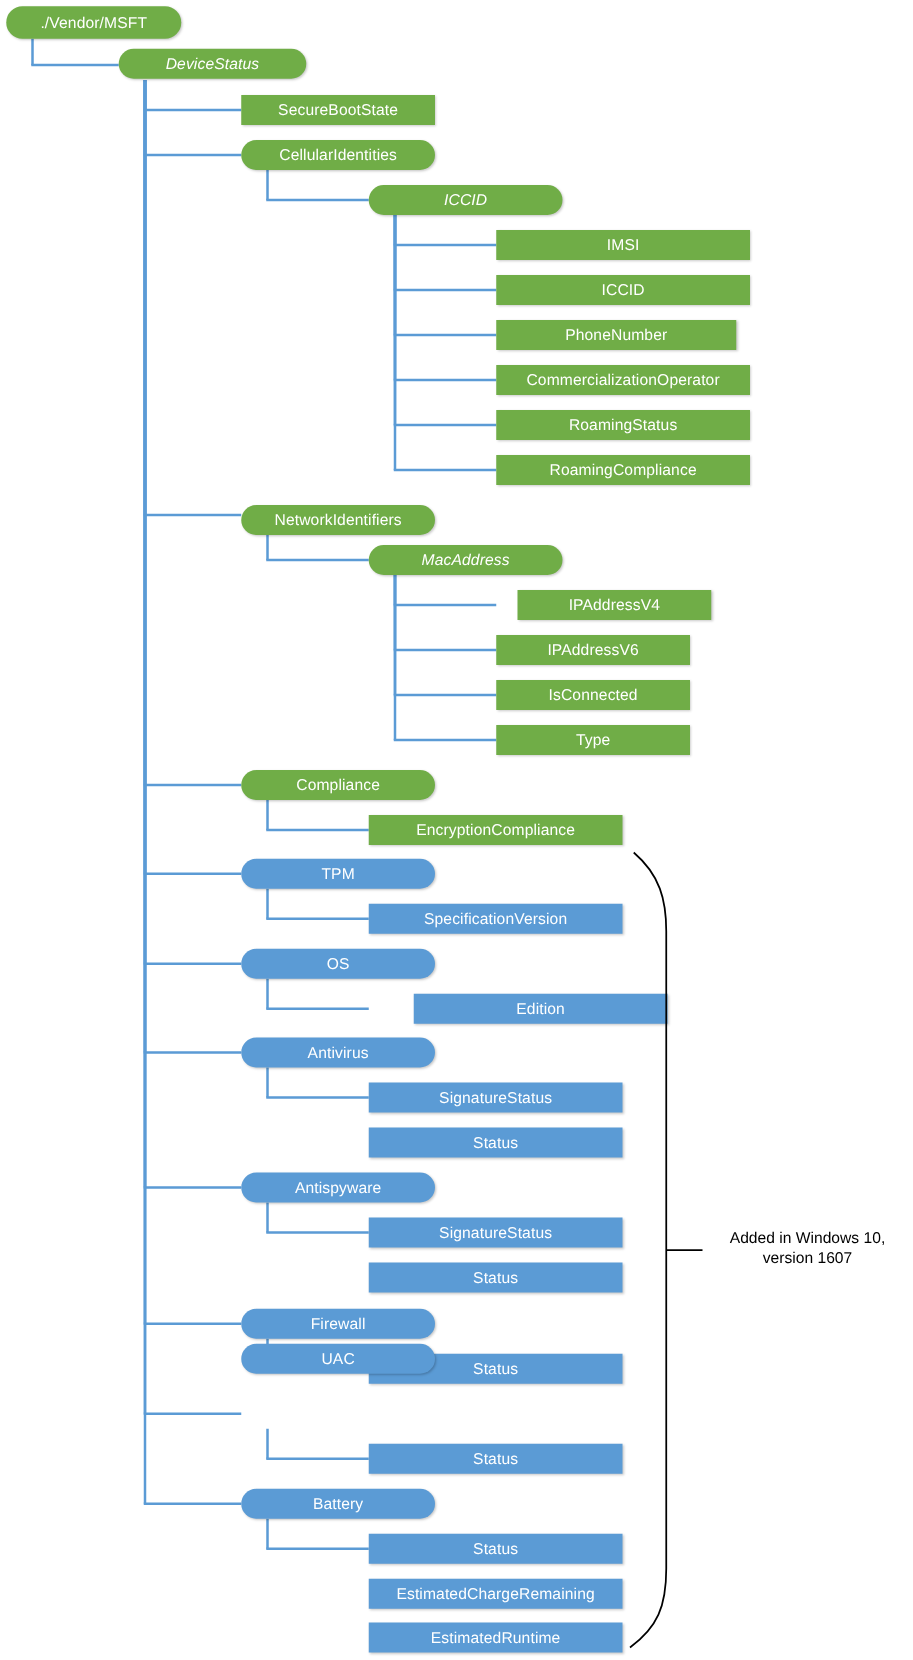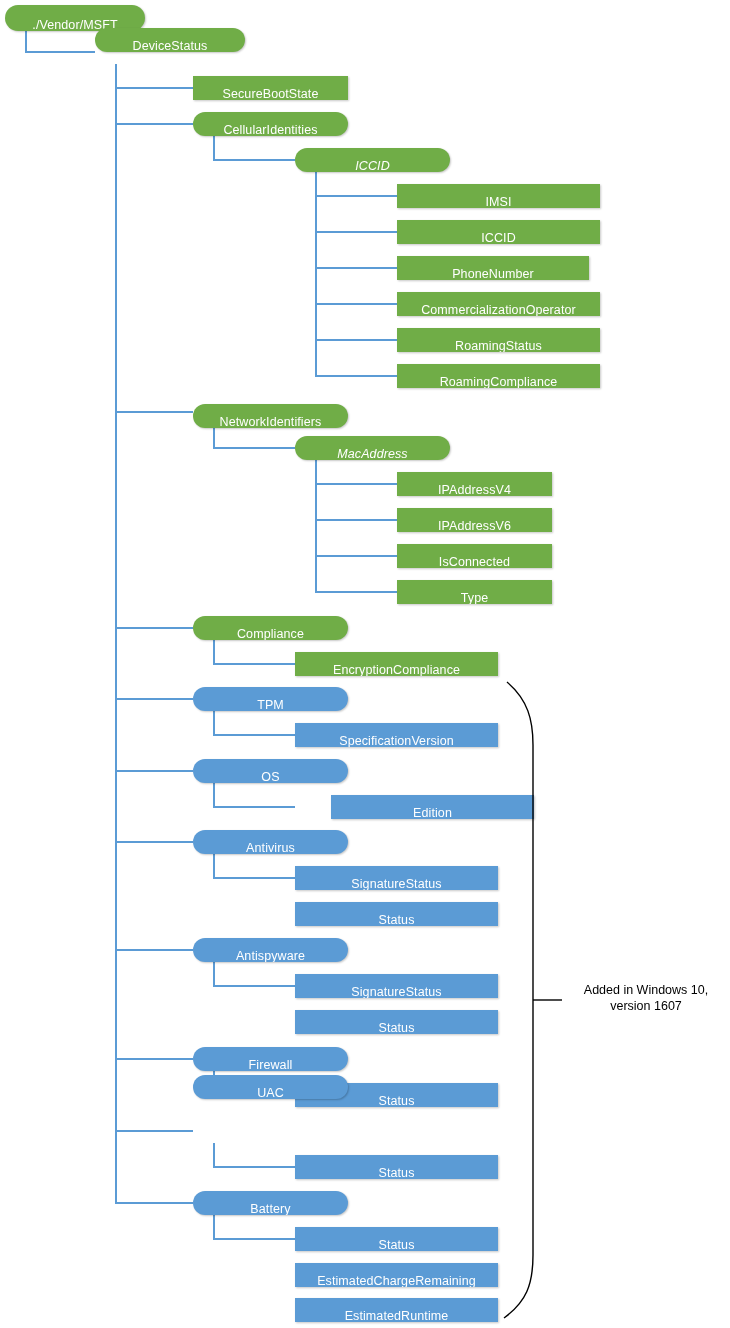--- a/index.html
+++ b/index.html
@@ -1,20 +1,20 @@
 <!DOCTYPE html>
 <html><head>
 <meta charset="utf-8">
 <style>
   html,body{margin:0;padding:0;background:#ffffff;}
   body{width:730px;height:1328px;position:relative;overflow:hidden;
        font-family:"Liberation Sans","DejaVu Sans",sans-serif;}
   #diagram{position:absolute;left:0;top:0;width:730px;height:1328px;}
   .node{position:absolute;box-sizing:border-box;color:#ffffff;
-        display:flex;align-items:flex-end;justify-content:center;
+        display:flex;align-items:center;justify-content:center;
         font-size:12.5px;line-height:1;letter-spacing:.1px;
         text-align:center;white-space:nowrap;overflow:hidden;
         box-shadow:1px 1px 2px rgba(0,0,0,.22);}
   .green{background:#70AD47;}
   .blue{background:#5B9BD5;}
   .pill{border-radius:14px;}
   .rect{border-radius:0;}
   .ital{font-style:italic;}
   .conn{position:absolute;background:#5B9BD5;}
   .conn.h{height:1.6px;}
@@ -91,21 +91,21 @@
       <div class="conn h" style="left: 213px; top: 1166.2px; width: 82px;"></div>
       <div class="conn v" style="left: 115px; top: 64px; height: 1139px;"></div>
       <div class="conn h" style="left: 115px; top: 1202.2px; width: 78px;"></div>
       <div class="conn v" style="left: 213px; top: 1215px; height: 24px;"></div>
       <div class="conn h" style="left: 213px; top: 1238.2px; width: 82px;"></div>
     </div>
   <div id="node-layer">
       <div class="node green pill" style="left: 5px; top: 5px; width: 140px; height: 26px;">
         <span>./Vendor/MSFT</span>
       </div>
-      <div class="node green pill" style="left: 95px; top: 28px; width: 150px; height: 24px;">
+      <div class="node green pill" style="left: 95px; top: 39px; width: 150px; height: 24px; font-style: italic;">
         <span>DeviceStatus</span>
       </div>
       <div class="node green rect" style="left: 193px; top: 76px; width: 155px; height: 24px;">
         <span>SecureBootState</span>
       </div>
       <div class="node green pill" style="left: 193px; top: 112px; width: 155px; height: 24px;">
         <span>CellularIdentities</span>
       </div>
       <div class="node green pill ital" style="left: 295px; top: 148px; width: 155px; height: 24px;">
         <span>ICCID</span>
@@ -127,21 +127,21 @@
       </div>
       <div class="node green rect" style="left: 397px; top: 364px; width: 203px; height: 24px;">
         <span>RoamingCompliance</span>
       </div>
       <div class="node green pill" style="left: 193px; top: 404px; width: 155px; height: 24px;">
         <span>NetworkIdentifiers</span>
       </div>
       <div class="node green pill ital" style="left: 295px; top: 436px; width: 155px; height: 24px;">
         <span>MacAddress</span>
       </div>
-      <div class="node green rect" style="left: 397px; top: 472px; width: 155px; height: 24px;">
+      <div class="node green rect" style="left: 414px; top: 472px; width: 155px; height: 24px;">
         <span>IPAddressV4</span>
       </div>
       <div class="node green rect" style="left: 397px; top: 508px; width: 155px; height: 24px;">
         <span>IPAddressV6</span>
       </div>
       <div class="node green rect" style="left: 397px; top: 544px; width: 155px; height: 24px;">
         <span>IsConnected</span>
       </div>
       <div class="node green rect" style="left: 397px; top: 580px; width: 155px; height: 24px;">
         <span>Type</span>

